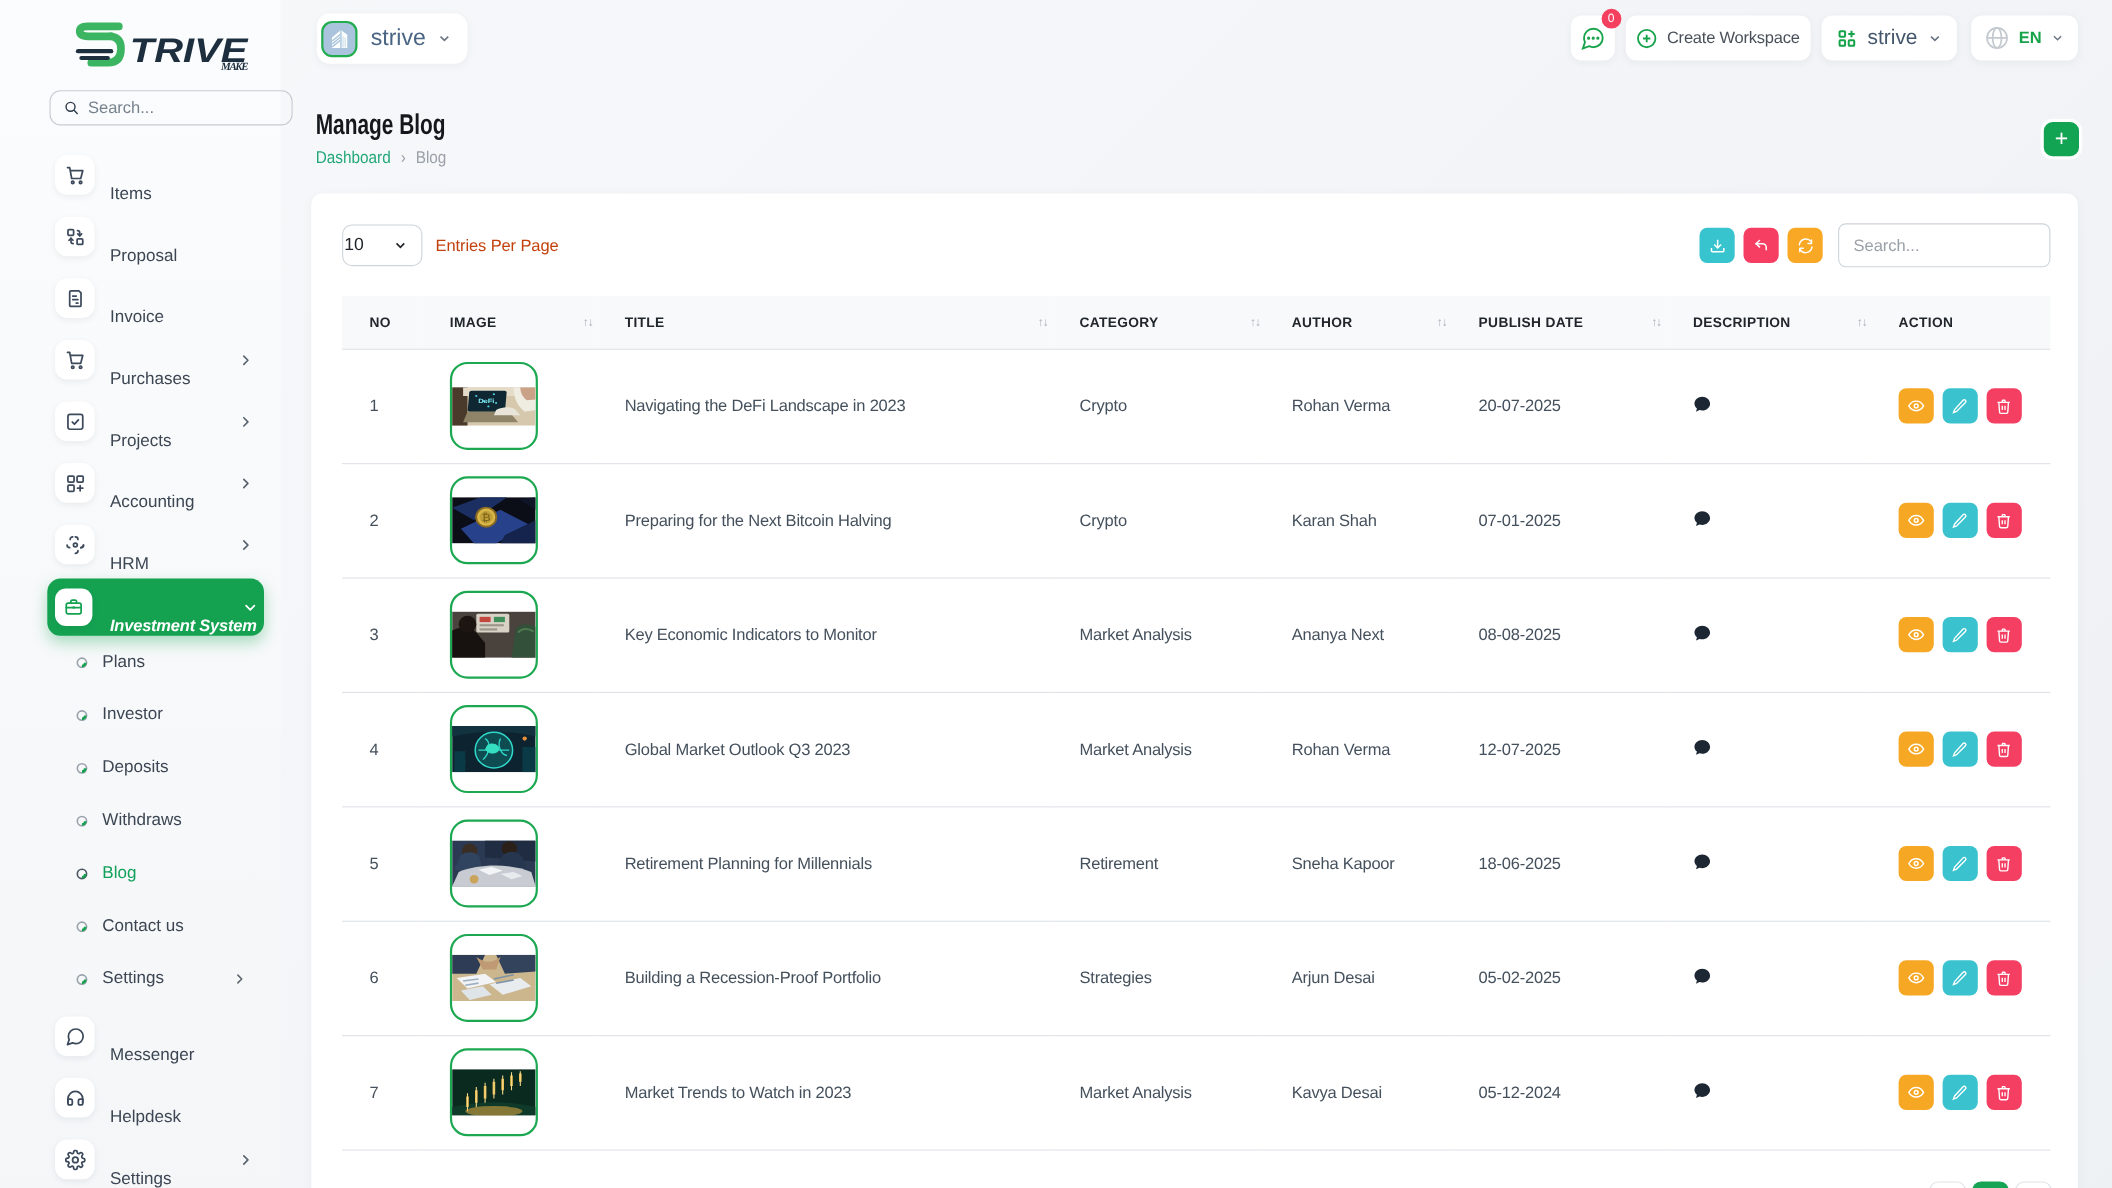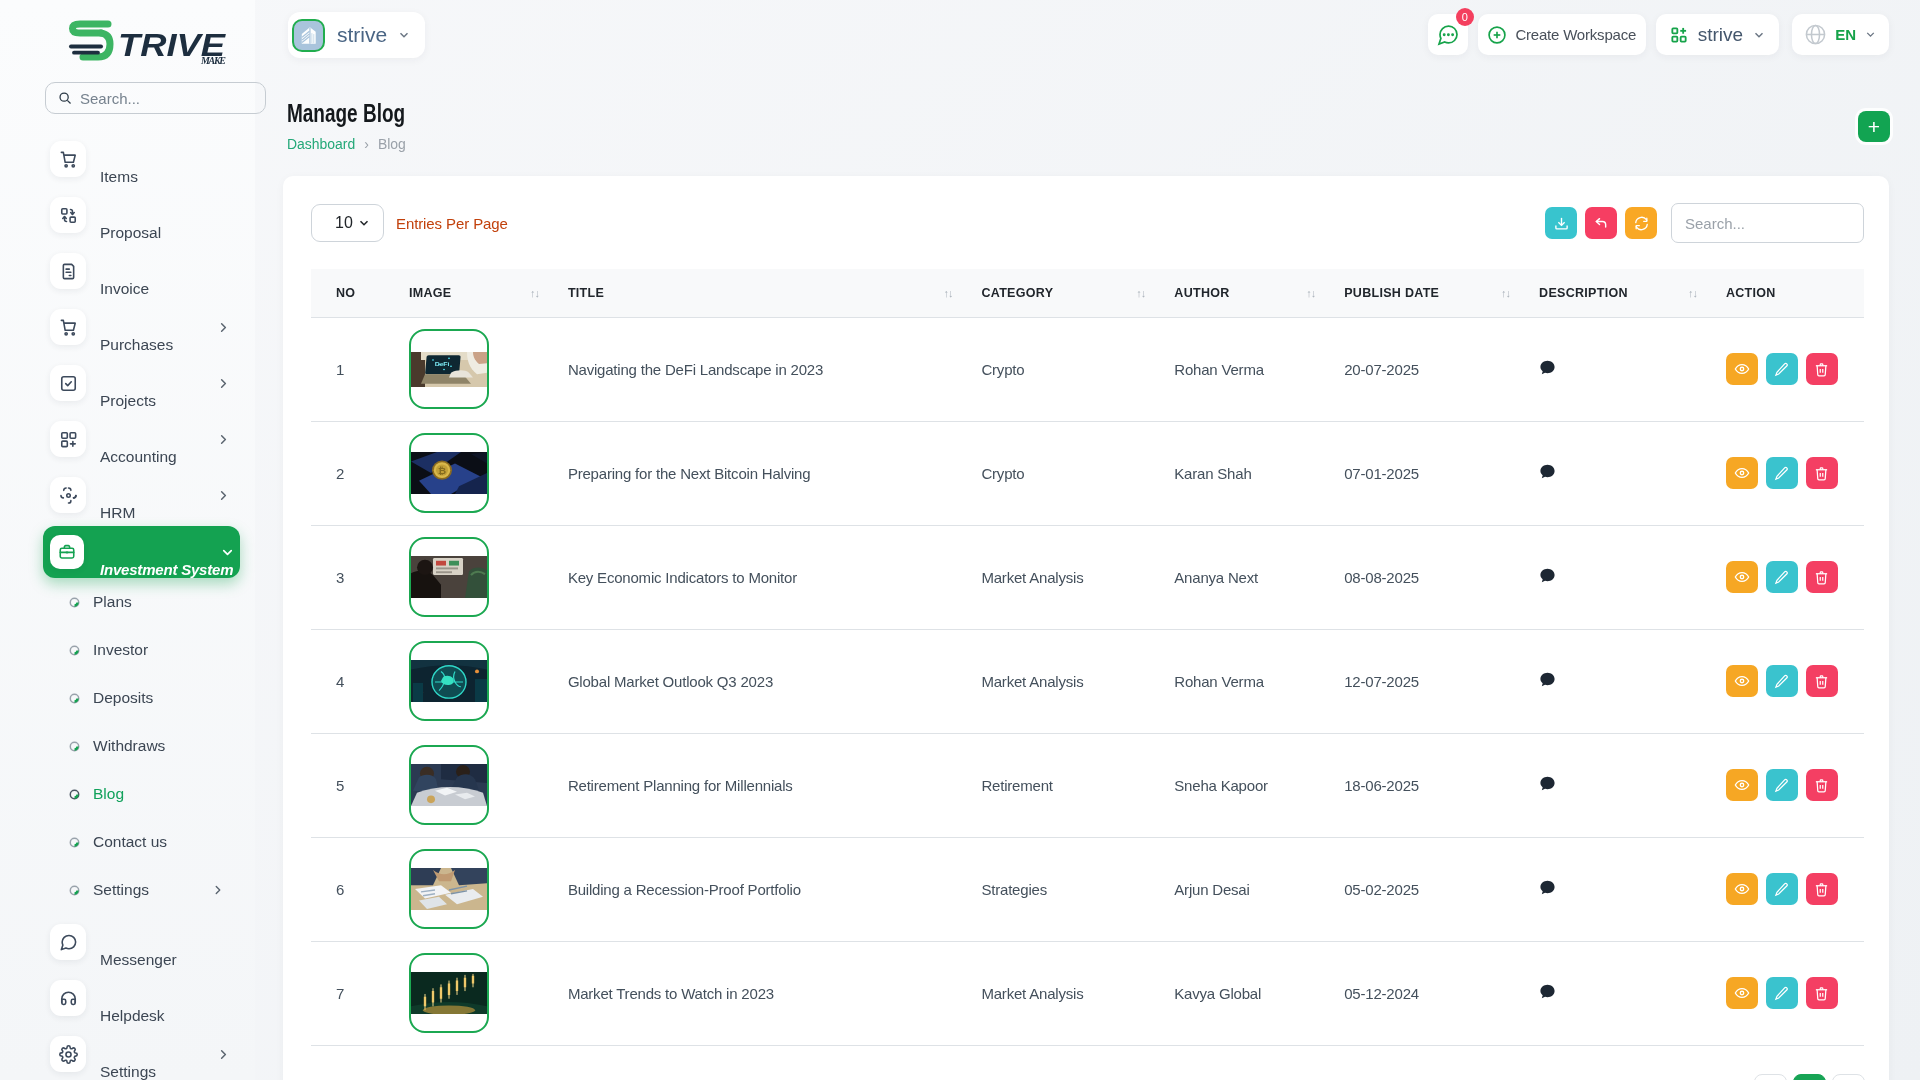--- a/index.html
+++ b/index.html
@@ -54,21 +54,21 @@
   .crumbs .sep { color:#9aa1a9; margin:0 10px; }
   .crumbs .cur { color:#9aa1a9; }
   .addbtn { position:absolute; right:30px; top:111px; width:32px; height:31px; background:#12a452; border-radius:8px;
     color:#fff; display:flex; align-items:center; justify-content:center; font-size:21px; font-weight:300;
     box-shadow:0 0 0 3px rgba(255,255,255,.85); }
   
   .card { position:absolute; left:28px; top:176px; width:1606px; height:1000px; background:#fff; border-radius:10px;
     box-shadow:0 2px 10px rgba(30,40,60,.04); padding:27px 25px 0 28px; }
   .controls { display:flex; align-items:center; height:40px; margin-bottom:26px; }
   .per-select { width:73px; height:38px; border:1px solid #ced4da; border-radius:9px; display:flex; align-items:center;
-    justify-content:space-between; padding:0 12px 0 23px; font-size:16px; color:#212529; }
+    justify-content:space-between; padding:0 12px 0 1px; font-size:16px; color:#212529; }
   .per-lbl { margin-left:12px; font-size:15px; letter-spacing:-0.1px; color:#c2410c; }
   .ctl-right { margin-left:auto; display:flex; align-items:center; gap:8px; }
   .sqbtn { width:32px; height:32px; border-radius:7px; display:flex; align-items:center; justify-content:center; color:#fff; }
   .sq-teal { background:#38c4ce; }
   .sq-pink { background:#f63e62; }
   .sq-orange { background:#f9a825; }
   .tbl-search { width:193px; height:40px; border:1px solid #ced4da; border-radius:7px; margin-left:6px;
     display:flex; align-items:center; padding:0 13px; color:#9aa1a9; font-size:15px; background:#fff; }
   
   table { width:100%; border-collapse:collapse; }
@@ -742,21 +742,21 @@
             </g>
             <g stroke="#f6da8c" stroke-width="1">
               <path d="M14 40 V23 M22 36 V17 M30 32 V13 M38 28 V9 M46 24 V6 M54 20 V3 M62 16 V2"></path>
             </g>
             <ellipse cx="38" cy="40" rx="26" ry="5" fill="#e8a93e" opacity="0.55"></ellipse>
           </svg>
               </div>
             </td>
           <td>Market Trends to Watch in 2023</td>
           <td>Market Analysis</td>
-          <td>Kavya Global</td>
+          <td>Kavya Desai</td>
           <td>05-12-2024</td>
           <td><svg class="cmt" width="17" height="17" viewBox="0 0 24 24" fill="#1d2733">
                 <path d="M12 2.5c5.5 0 10 3.9 10 8.8s-4.5 8.8-10 8.8c-1.2 0-2.4-.2-3.5-.6L4 21.5l1.2-4.2C3.2 15.7 2 13.6 2 11.3 2 6.4 6.5 2.5 12 2.5z"></path>
               </svg></td>
           <td>
               <div class="actions">
             <div class="abtn a-view">
                   <svg width="16" height="16" viewBox="0 0 24 24" fill="none" stroke="#fff" stroke-width="2">
                     <path d="M2 12s3.5-6.5 10-6.5S22 12 22 12s-3.5 6.5-10 6.5S2 12 2 12z"></path>
                     <circle cx="12" cy="12" r="2.6"></circle>

